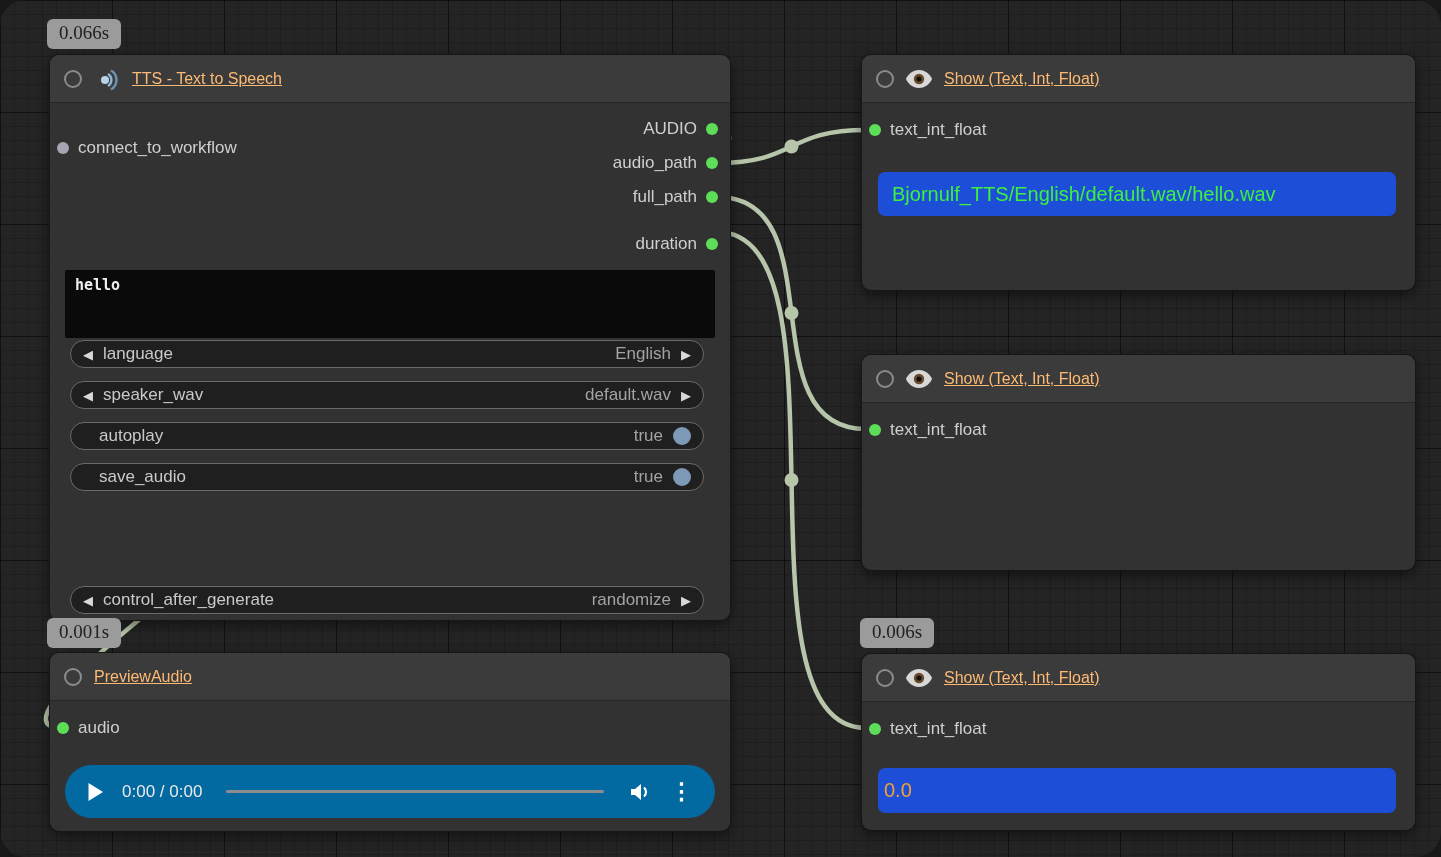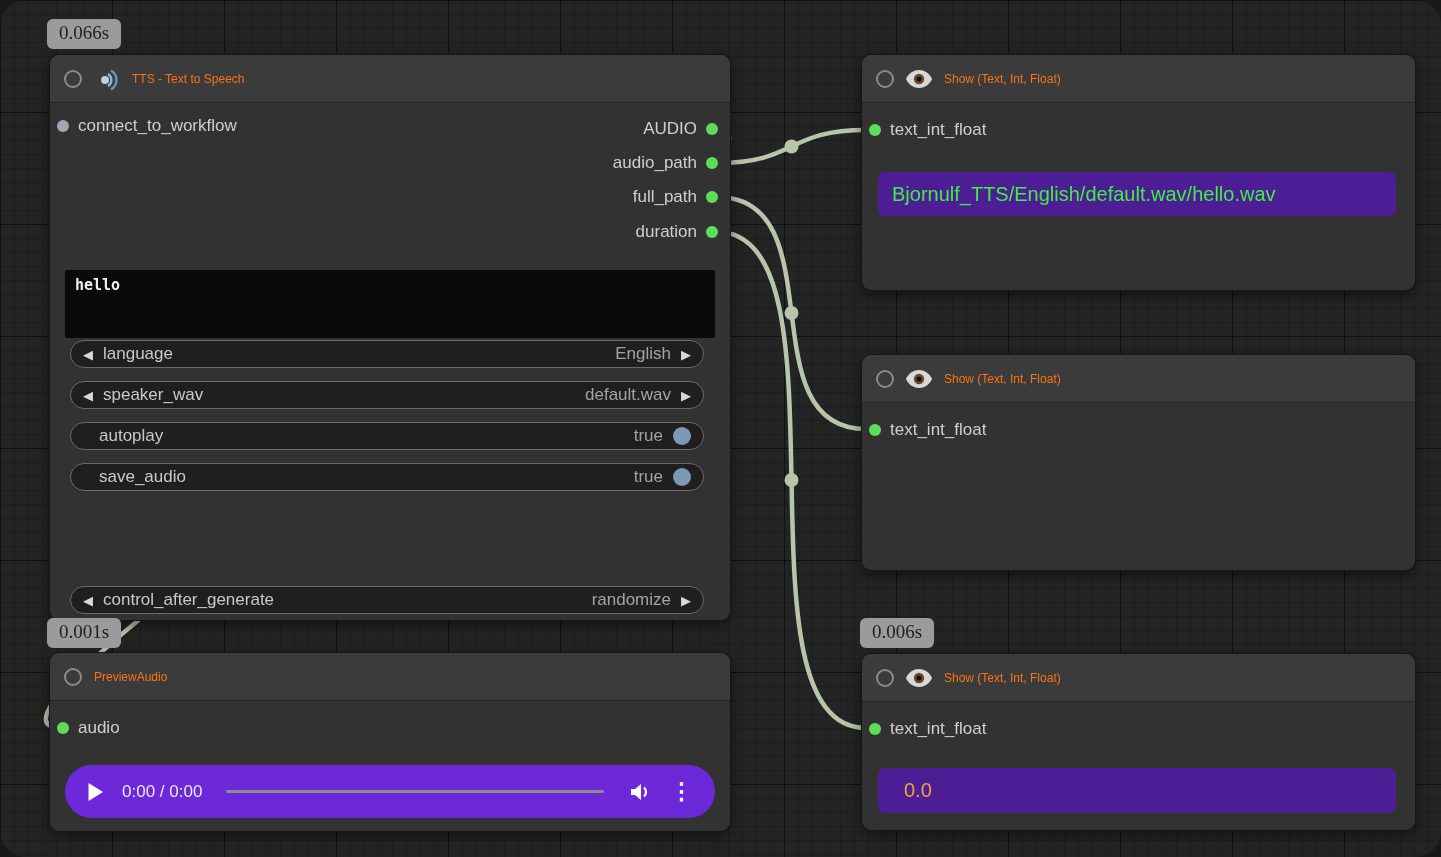--- a/index.html
+++ b/index.html
@@ -24,21 +24,21 @@
   }
   .node-title{
     height:48px;background:#3b3b3b;border-radius:9px 9px 0 0;
     border-bottom:1px solid #262626;display:flex;align-items:center;
     padding:0 14px;gap:12px;box-sizing:border-box;
   }
   .collapse-dot{
     width:14px;height:14px;border-radius:50%;border:2.5px solid #8b8b8b;
     background:transparent;flex:0 0 auto;
   }
-  .title-text{color:#f97316;font-size:12px;white-space:nowrap;}
+  .title-text{color:#fdba74;font-size:16px;white-space:nowrap;text-decoration:underline;}
   .node-icon{display:flex;align-items:center;flex:0 0 auto;}
   .slot{position:absolute;height:22px;display:flex;align-items:center;gap:9px;
         color:#cfcfcf;font-size:17px;line-height:22px;white-space:nowrap;}
   .slot.in{left:7px;}
   .slot.out{right:12px;flex-direction:row;}
   .port{width:12px;height:12px;border-radius:50%;flex:0 0 auto;}
   .port.green{background:#5ede58;}
   .port.gray{background:#a5a5b4;}
   .textbox{
     position:absolute;background:#0a0a0a;color:#efefef;border-radius:2px;
@@ -52,32 +52,32 @@
     color:#c9c9c9;font-size:17px;
   }
   .warr{font-size:13px;color:#d8d8d8;line-height:1;}
   .wlabel{color:#c9c9c9;}
   .wspacer{flex:1;}
   .wvalue{color:#a3a3a3;}
   .toggle-dot{width:18px;height:18px;border-radius:50%;flex:0 0 auto;}
   .toggle-dot.on{background:#7e99b5;}
   .toggle-dot.off{background:#232323;box-shadow:inset 0 0 0 1px #4a4a4a;}
   .valuebox{
-    position:absolute;background:#4c1d95;border-radius:7px;box-sizing:border-box;
+    position:absolute;background:#1d4ed8;border-radius:7px;box-sizing:border-box;
     font-size:20px;overflow:hidden;
   }
   .valuebox.green{color:#3ef03e;}
   .valuebox.orange{color:#f0a135;}
   .badge{
     position:absolute;z-index:3;background:#9b9b9b;color:#212121;
     font-family:"Liberation Serif", serif;font-size:19px;
     padding:3px 12px 5px;border-radius:6px;white-space:nowrap;
   }
   .audio-player{
-    position:absolute;background:#6d28d9;border-radius:27px;
+    position:absolute;background:#0369a1;border-radius:27px;
     display:flex;align-items:center;padding:16px 22px;gap:18px;box-sizing:border-box;
   }
   .ap-time{color:#eaeaea;font-size:17px;white-space:nowrap;}
   .ap-track{flex:1;height:3px;background:#8d8d8d;border-radius:2px;margin:0 6px;}
   .ap-kebab{color:#ffffff;font-size:23px;font-weight:bold;line-height:1;}
 </style>
 </head>
 <body>
 
 <div class="canvas">
@@ -101,37 +101,37 @@
       <span class="collapse-dot"></span>
       <span class="node-icon">
         <svg width="26" height="26" viewBox="0 0 26 26">
           <circle cx="11" cy="14" r="4" fill="#b9d2e8"></circle>
           <path d="M14 8 a7 7 0 0 1 0 12" stroke="#8fb4d6" stroke-width="2.4" fill="none"></path>
           <path d="M17 4.5 a11 11 0 0 1 0 19" stroke="#6f94b6" stroke-width="2.4" fill="none"></path>
         </svg>
       </span>
       <span class="title-text">TTS - Text to Speech</span>
     </div>
-    <div class="slot in" style="top:60px;">
+    <div class="slot in" style="top:82px;">
       <span class="port gray"></span>
       <span>connect_to_workflow</span>
     </div>
     <div class="slot out" style="top:63px;">
       <span>AUDIO</span>
       <span class="port green"></span>
     </div>
     <div class="slot out" style="top:97px;">
       <span>audio_path</span>
       <span class="port green"></span>
     </div>
     <div class="slot out" style="top:131px;">
       <span>full_path</span>
       <span class="port green"></span>
     </div>
-    <div class="slot out" style="top:166px;">
+    <div class="slot out" style="top:178px;">
       <span>duration</span>
       <span class="port green"></span>
     </div>
 
     <div class="textbox" style="left:15px;top:215px;width:650px;height:68px;">hello</div>
 
     <div class="widget" style="top:285px;">
       <span class="warr">◀</span>
       <span class="wlabel">language</span>
       <span class="wspacer"></span>
@@ -217,21 +217,21 @@
           <circle cx="13" cy="9" r="5.2" fill="#6b4a2a"></circle>
           <circle cx="13" cy="9" r="2.6" fill="#101010"></circle>
         </svg>
       </span>
       <span class="title-text">Show (Text, Int, Float)</span>
     </div>
     <div class="slot in" style="top:64px;">
       <span class="port green"></span>
       <span>text_int_float</span>
     </div>
-    <div class="valuebox orange" style="left:16px;top:114px;width:518px;height:45px;line-height:45px;padding:0 26px;white-space:nowrap;">0.0</div>
+    <div class="valuebox orange" style="left:16px;top:114px;width:518px;height:45px;line-height:45px;padding:0 6px;white-space:nowrap;">0.0</div>
   </div>
 
   <div class="node" style="left:50px;top:653px;width:680px;height:178px;text-align:right;">
     <div class="node-title">
       <span class="collapse-dot"></span>
       <span class="title-text">PreviewAudio</span>
     </div>
     <div class="slot in" style="top:64px;">
       <span class="port green"></span>
       <span>audio</span>

